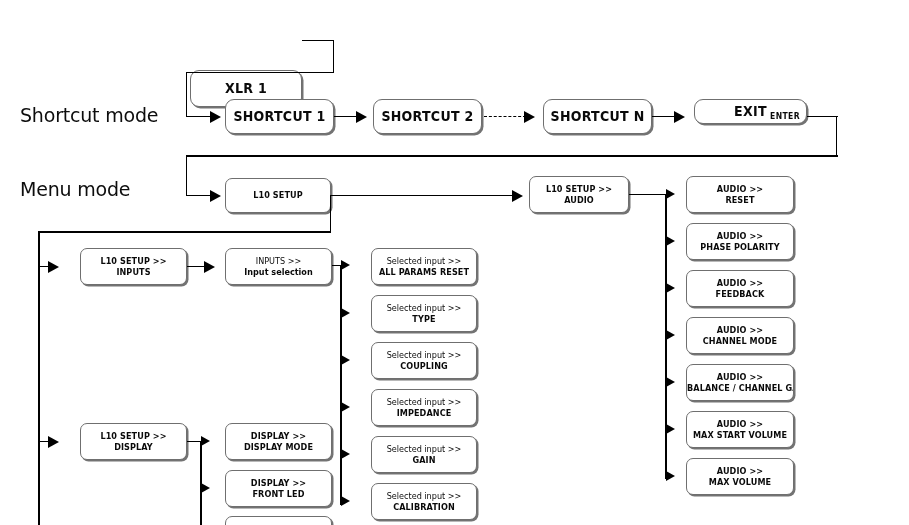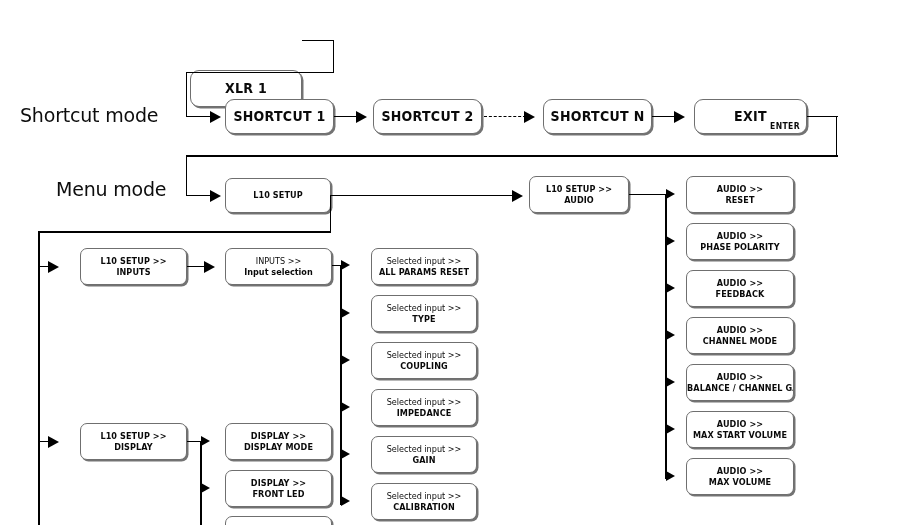--- a/index.html
+++ b/index.html
@@ -120,21 +120,21 @@
     border-bottom: 5px solid transparent;
     border-left: 9px solid #000000;
   }
 </style>
 </head>
 <body>
 
 <div id="canvas">
 
   <div class="row-label" style="left:20px; top:104px;text-align:center;">Shortcut mode</div>
-  <div class="row-label" style="left:20px; top:178px;margin-left:36px;">Menu mode</div>
+  <div class="row-label" style="left:20px; top:178px;">Menu mode</div>
 
   <div class="node big" style="left:190px; top:22px; width:112px; height:37px;margin-top:48px;">
     <span class="l1">XLR 1</span>
   </div>
 
   <div class="ln h" style="left:302px; top:40px; width:32px;"></div>
   <div class="ln v" style="left:333px; top:40px; height:33px;"></div>
   <div class="ln h" style="left:186px; top:72px; width:148px;"></div>
   <div class="ln v" style="left:186px; top:72px; height:45px;"></div>
   <div class="ln h" style="left:186px; top:116px; width:26px;"></div>
@@ -154,21 +154,21 @@
   <div class="ln dash" style="left:484px; top:116px; width:42px;"></div>
   <div class="arrow" style="left:524px; top:111px;"></div>
 
   <div class="node big" style="left:543px; top:99px; width:109px; height:35px;">
     <span class="l1">SHORTCUT N</span>
   </div>
 
   <div class="ln h" style="left:652px; top:116px; width:24px;"></div>
   <div class="arrow" style="left:674px; top:111px;"></div>
 
-  <div class="node big" style="left:694px; top:99px; width:113px; height:35px;">
+  <div class="node big" style="left:694px; top:99px; width:113px; height:25px;">
     <span class="l1">EXIT</span>
     <span class="enter-tag">ENTER</span>
   </div>
 
   <div class="ln h" style="left:807px; top:116px; width:31px;"></div>
   <div class="ln v" style="left:836px; top:116px; height:40px;"></div>
   <div class="ln thick h" style="left:186px; top:155px; width:652px;"></div>
   <div class="ln v" style="left:186px; top:155px; height:41px;"></div>
   <div class="ln h" style="left:186px; top:195px; width:26px;"></div>
   <div class="arrow" style="left:210px; top:190px;"></div>

